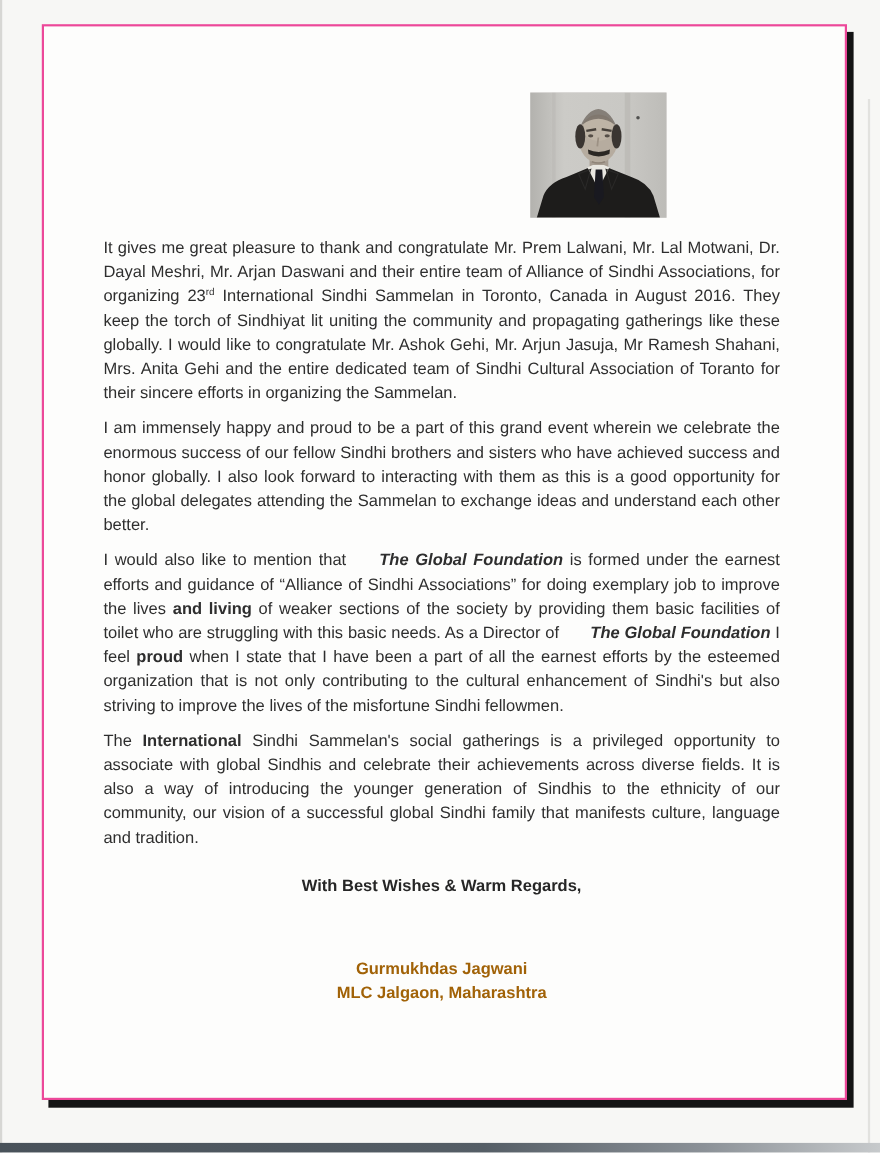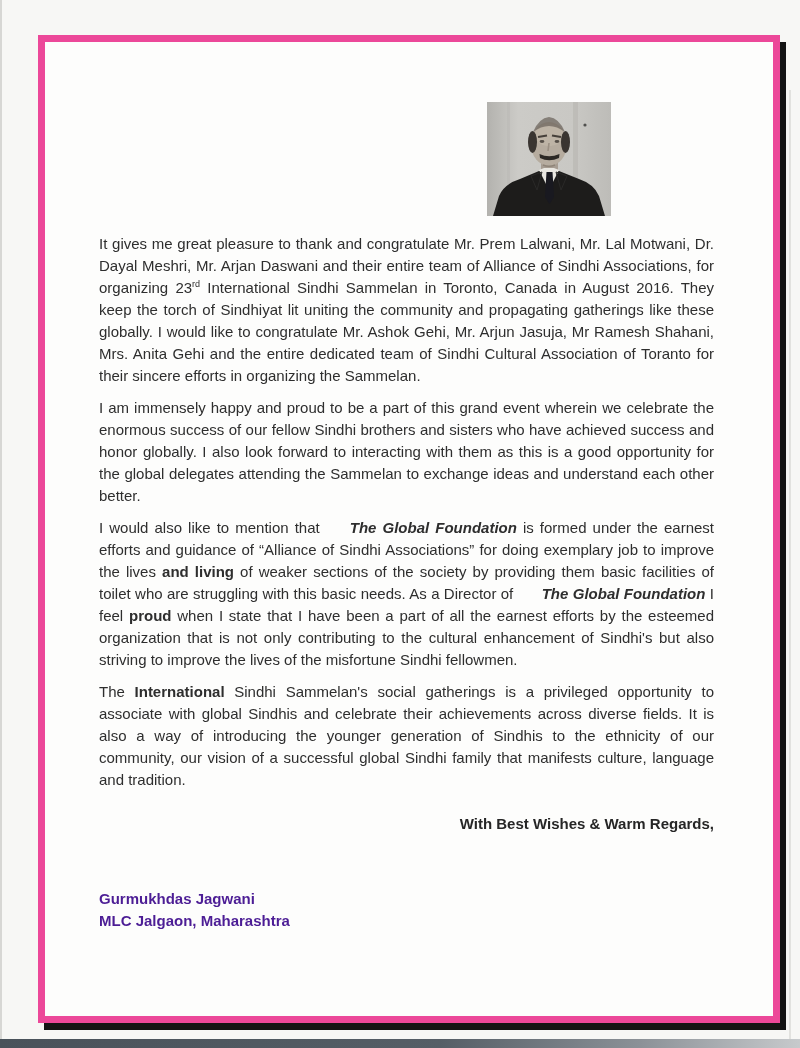--- a/index.html
+++ b/index.html
@@ -7,40 +7,40 @@
     position:relative;width:800px;height:1048px;background:#f7f7f5;
     overflow:hidden;font-family:"Liberation Sans",sans-serif;
   }
   .scan-line-left{position:absolute;left:0;top:0;width:2px;height:1048px;background:#d7d7d4;}
   .scan-line-right{position:absolute;left:789px;top:90px;width:2px;height:958px;background:#e2e2df;}
   .scan-band-bottom{
     position:absolute;left:0;bottom:0;width:800px;height:9px;
     background:linear-gradient(90deg,#49525a 0%,#555e66 55%,#8b9197 80%,#c7cacc 100%);
   }
   .frame{
-    position:absolute;left:38px;top:35px;width:728px;height:974px;
-    background:#fdfdfc;border:7px solid #ec4899;box-shadow:6px 7px 0 #141414;
+    position:absolute;left:38px;top:22px;width:728px;height:974px;
+    background:#fdfdfc;border:2px solid #ec4899;box-shadow:6px 7px 0 #141414;
   }
   .content{position:relative;width:100%;height:100%;}
   .photo{
     position:absolute;left:442px;top:60px;width:124px;height:114px;
     background:#c8c6c2;overflow:hidden;
   }
   .photo svg{display:block;}
   .body-text{
     position:absolute;left:54px;top:191px;width:615px;
     font-size:15px;line-height:22px;color:#2e2e2e;text-align:justify;
   }
   .body-text p.para{margin:0 0 10px 0;}
   .body-text sup{font-size:9px;line-height:0;vertical-align:super;}
   .seg-b{font-weight:bold;}
   .seg-i{font-style:italic;margin-left:24px;}
   .seg-u{}
-  .closing{font-weight:bold;margin:22px 0 0 0;text-align:right;color:#262626;}
-  .signature{margin:53px 0 0 0;font-weight:bold;color:#4c1d95;text-align:left;}
+  .closing{font-weight:bold;margin:22px 0 0 0;text-align:center;color:#262626;}
+  .signature{margin:53px 0 0 0;font-weight:bold;color:#a16207;text-align:center;}
   .signature p{margin:0;}
 </style>
 </head>
 <body>
 
 <div class="page">
 
   <div class="scan-line-left"></div>
   <div class="scan-line-right"></div>
 

